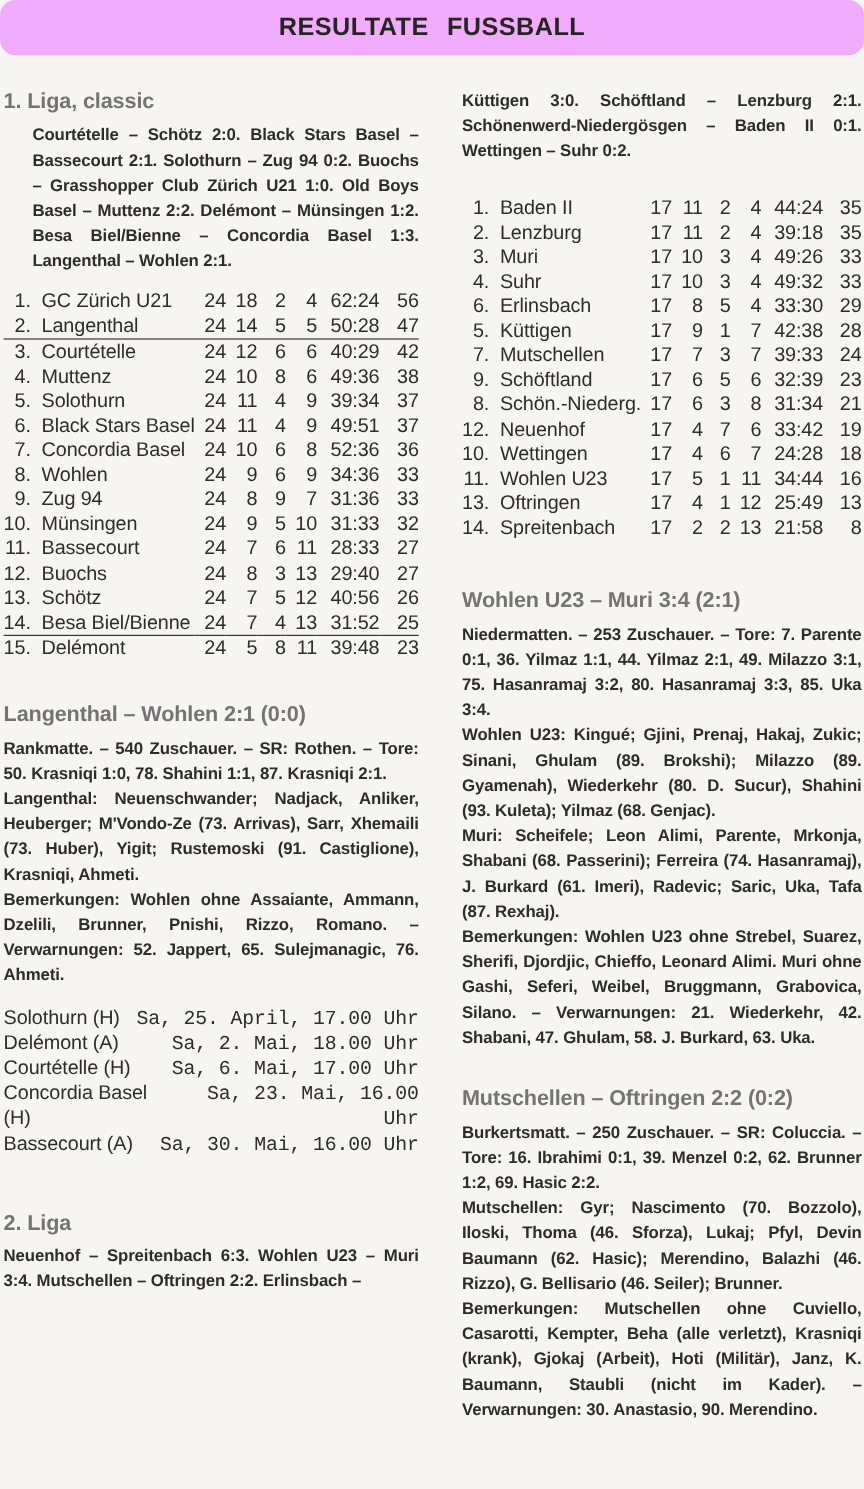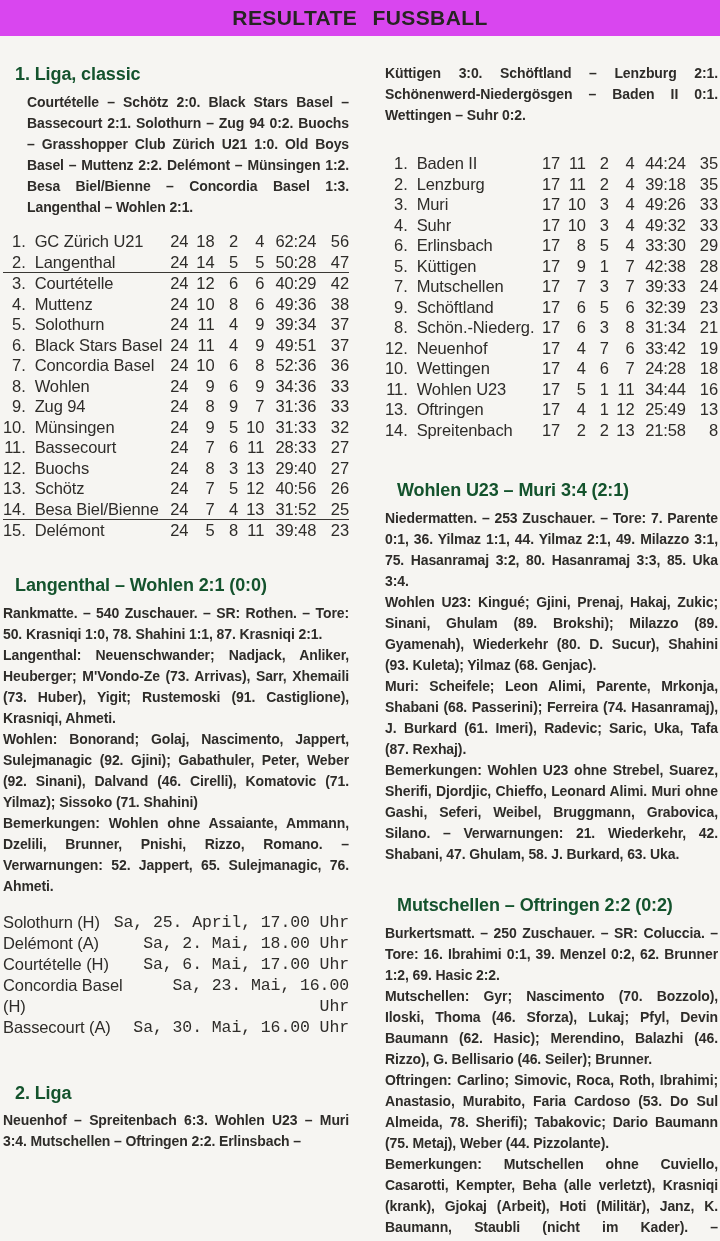--- a/index.html
+++ b/index.html
@@ -4,32 +4,32 @@
 <style>
   * { margin:0; padding:0; box-sizing:border-box; }
   html, body { width:720px; background:#f6f5f2; }
   body {
     height:1241px; overflow:hidden;
     font-family:"Liberation Sans", sans-serif;
     color:#2e2c29;
     letter-spacing:-0.1px;
   }
   .masthead {
-    height:36px; background:#d946ef;
-    display:flex; align-items:center; justify-content:center;
+    height:46px; background:#f0abfc;
+    display:flex; align-items:center; justify-content:center;border-radius:13px;
   }
   .masthead-title {
     font-size:21px; font-weight:700; color:#262522;
     letter-spacing:0.4px; word-spacing:9px;
   }
   .columns { display:flex; gap:36px; padding:27px 2px 0 3px; }
   .col-left  { width:346px; }
   .col-right { width:333px; }
 
-  .sec-heading { font-size:18px; font-weight:700; line-height:22px; color:#14532d;margin-left:12px; }
+  .sec-heading { font-size:18px; font-weight:700; line-height:22px; color:#737373; }
   .col-left > .sec-heading:first-child { margin-bottom:7px; }
 
   .body-text { font-size:14px; line-height:21px; text-align:justify;font-weight:bold; }
   .intro { margin-bottom:13px;margin-left:24px; }
 
   .standings { width:100%; border-collapse:collapse; font-size:16.5px; }
   .standings td { padding:0; line-height:20.5px; white-space:nowrap; vertical-align:baseline; }
   .standings td.rank  { width:31px; text-align:right; padding-right:9px; }
   .standings td.team  { text-align:left; }
   .standings td.num   { width:29px; text-align:right; }
@@ -236,21 +236,20 @@
         </tbody>
     </table>
 
     <h2 class="sec-heading match-heading">Langenthal – Wohlen 2:1 (0:0)</h2>
     <div class="paragraphs">
 
         <p class="body-text">Rankmatte. – 540 Zuschauer. – SR: Rothen. – Tore: 50. Krasniqi 1:0, 78. Shahini 1:1, 87. Krasniqi 2:1.</p>
 
         <p class="body-text">Langenthal: Neuenschwander; Nadjack, Anliker, Heuberger; M'Vondo-Ze (73. Arrivas), Sarr, Xhemaili (73. Huber), Yigit; Rustemoski (91. Castiglione), Krasniqi, Ahmeti.</p>
 
-        <p class="body-text">Wohlen: Bonorand; Golaj, Nascimento, Jappert, Sulejmanagic (92. Gjini); Gabathuler, Peter, Weber (92. Sinani), Dalvand (46. Cirelli), Komatovic (71. Yilmaz); Sissoko (71. Shahini)</p>
 
         <p class="body-text">Bemerkungen: Wohlen ohne Assaiante, Ammann, Dzelili, Brunner, Pnishi, Rizzo, Romano. – Verwarnungen: 52. Jappert, 65. Sulejmanagic, 76. Ahmeti.</p>
       </div>
 
     <div class="fixtures">
 
         <div class="fixture-row">
           <span class="fixture-opponent">Solothurn (H)</span>
           <span class="fixture-date">Sa, 25. April, 17.00 Uhr</span>
         </div>
@@ -455,19 +454,18 @@
         <p class="body-text">Bemerkungen: Wohlen U23 ohne Strebel, Suarez, Sherifi, Djordjic, Chieffo, Leonard Alimi. Muri ohne Gashi, Seferi, Weibel, Bruggmann, Grabovica, Silano. – Verwarnungen: 21. Wiederkehr, 42. Shabani, 47. Ghulam, 58. J. Burkard, 63. Uka.</p>
       </div>
 
     <h2 class="sec-heading match-heading r2">Mutschellen – Oftringen 2:2 (0:2)</h2>
     <div class="paragraphs">
 
         <p class="body-text">Burkertsmatt. – 250 Zuschauer. – SR: Coluccia. – Tore: 16. Ibrahimi 0:1, 39. Menzel 0:2, 62. Brunner 1:2, 69. Hasic 2:2.</p>
 
         <p class="body-text">Mutschellen: Gyr; Nascimento (70. Bozzolo), Iloski, Thoma (46. Sforza), Lukaj; Pfyl, Devin Baumann (62. Hasic); Merendino, Balazhi (46. Rizzo), G. Bellisario (46. Seiler); Brunner.</p>
 
-        <p class="body-text">Oftringen: Carlino; Simovic, Roca, Roth, Ibrahimi; Anastasio, Murabito, Faria Cardoso (53. Do Sul Almeida, 78. Sherifi); Tabakovic; Dario Baumann (75. Metaj), Weber (44. Pizzolante).</p>
 
         <p class="body-text">Bemerkungen: Mutschellen ohne Cuviello, Casarotti, Kempter, Beha (alle verletzt), Krasniqi (krank), Gjokaj (Arbeit), Hoti (Militär), Janz, K. Baumann, Staubli (nicht im Kader). – Verwarnungen: 30. Anastasio, 90. Merendino.</p>
       </div>
   </section>
 
 </main>
 
 </body></html>

